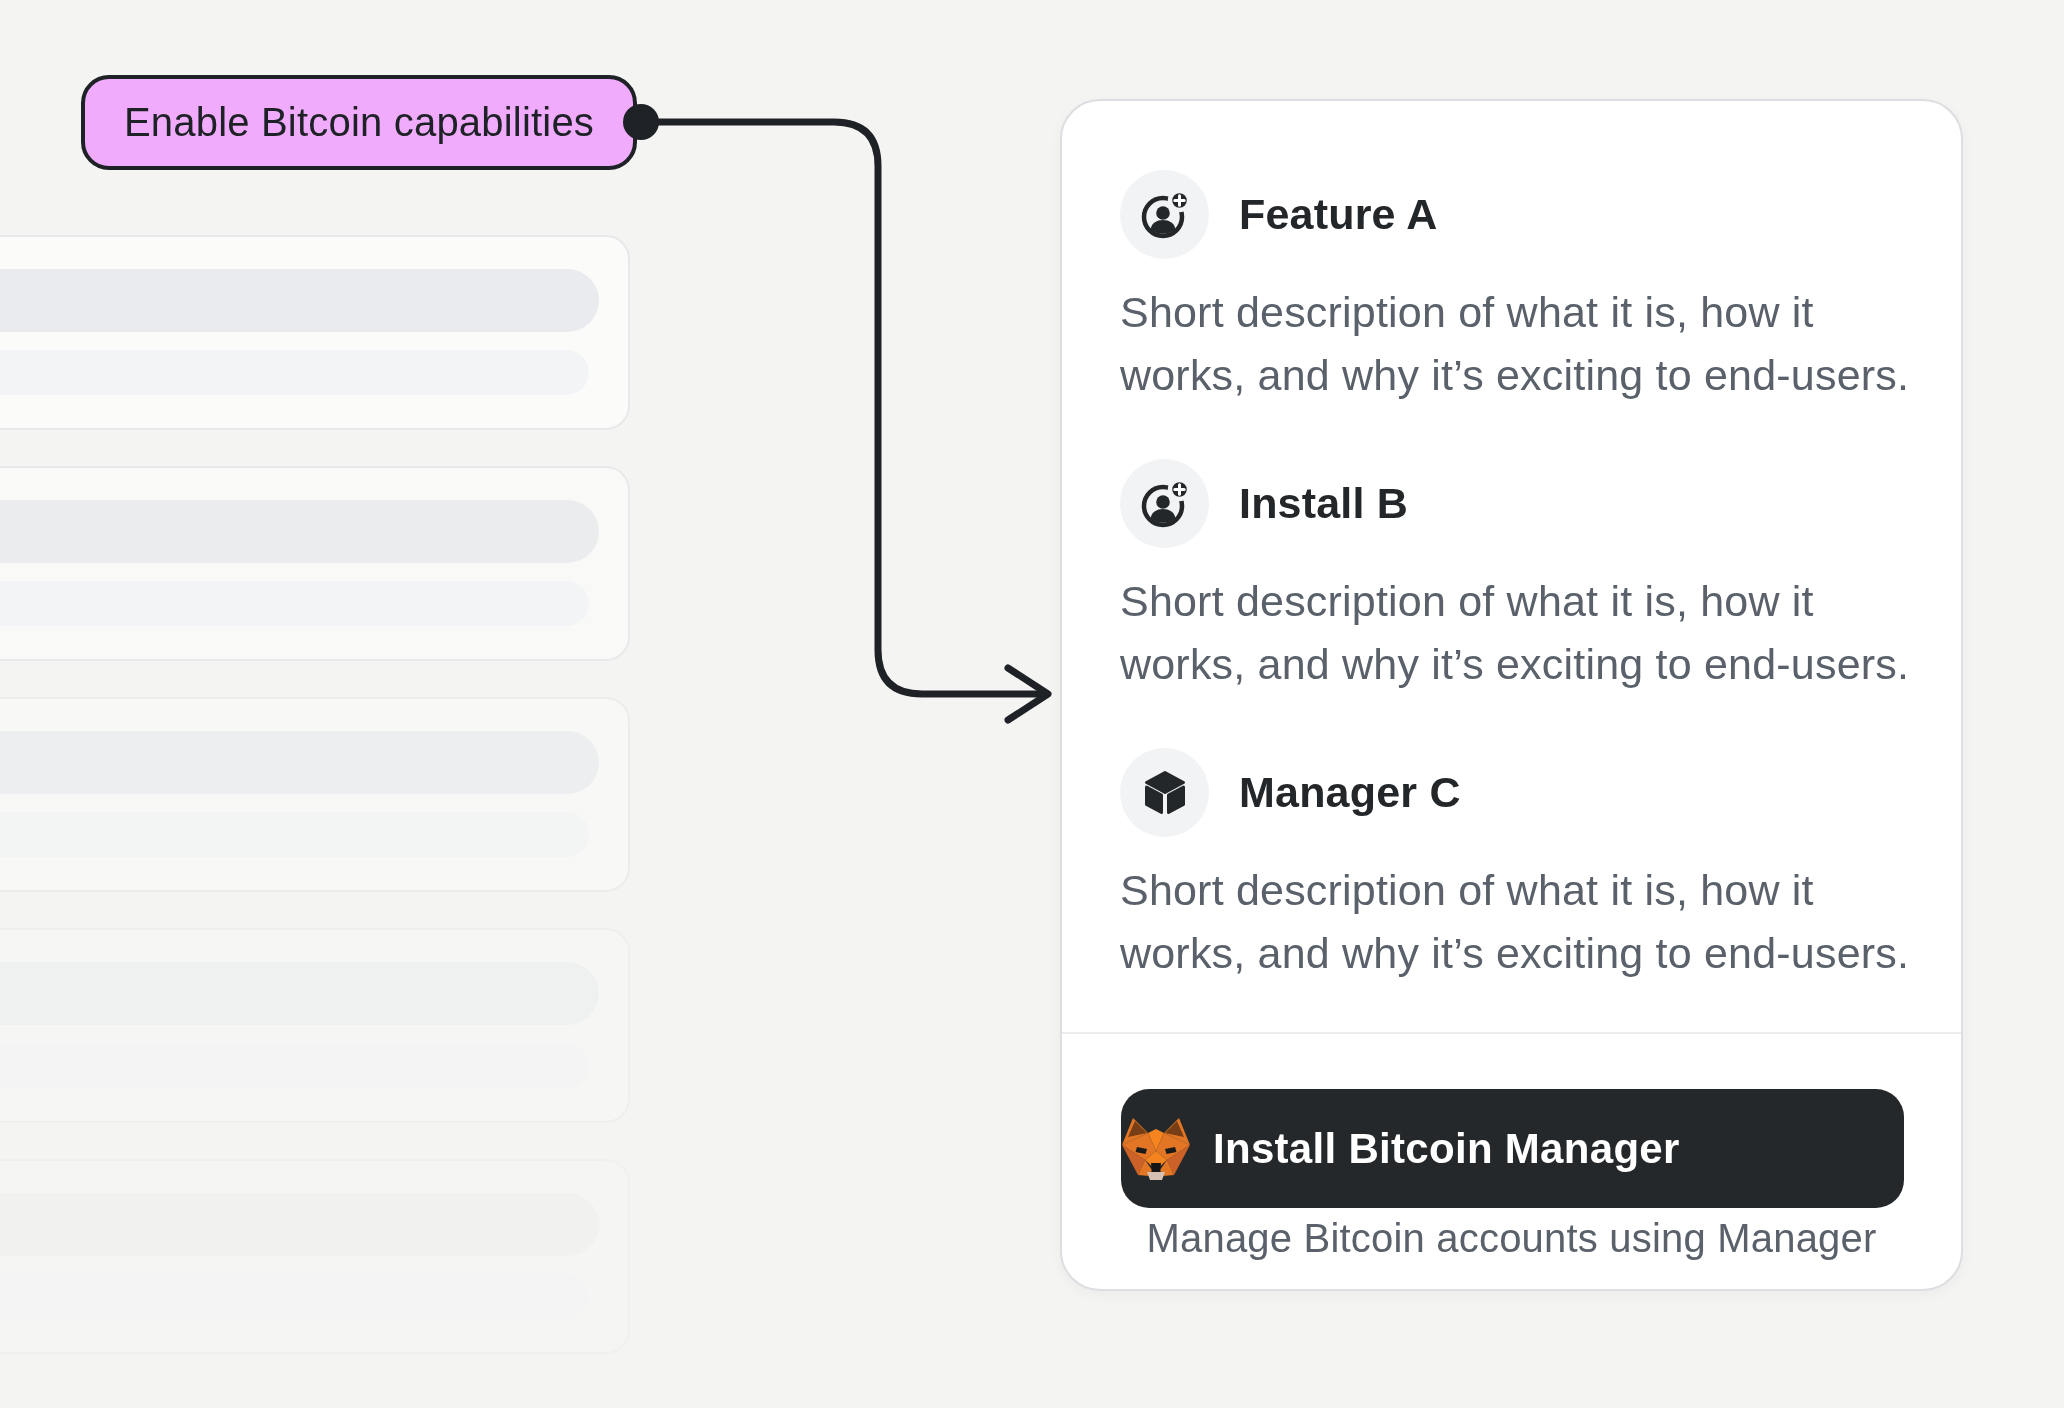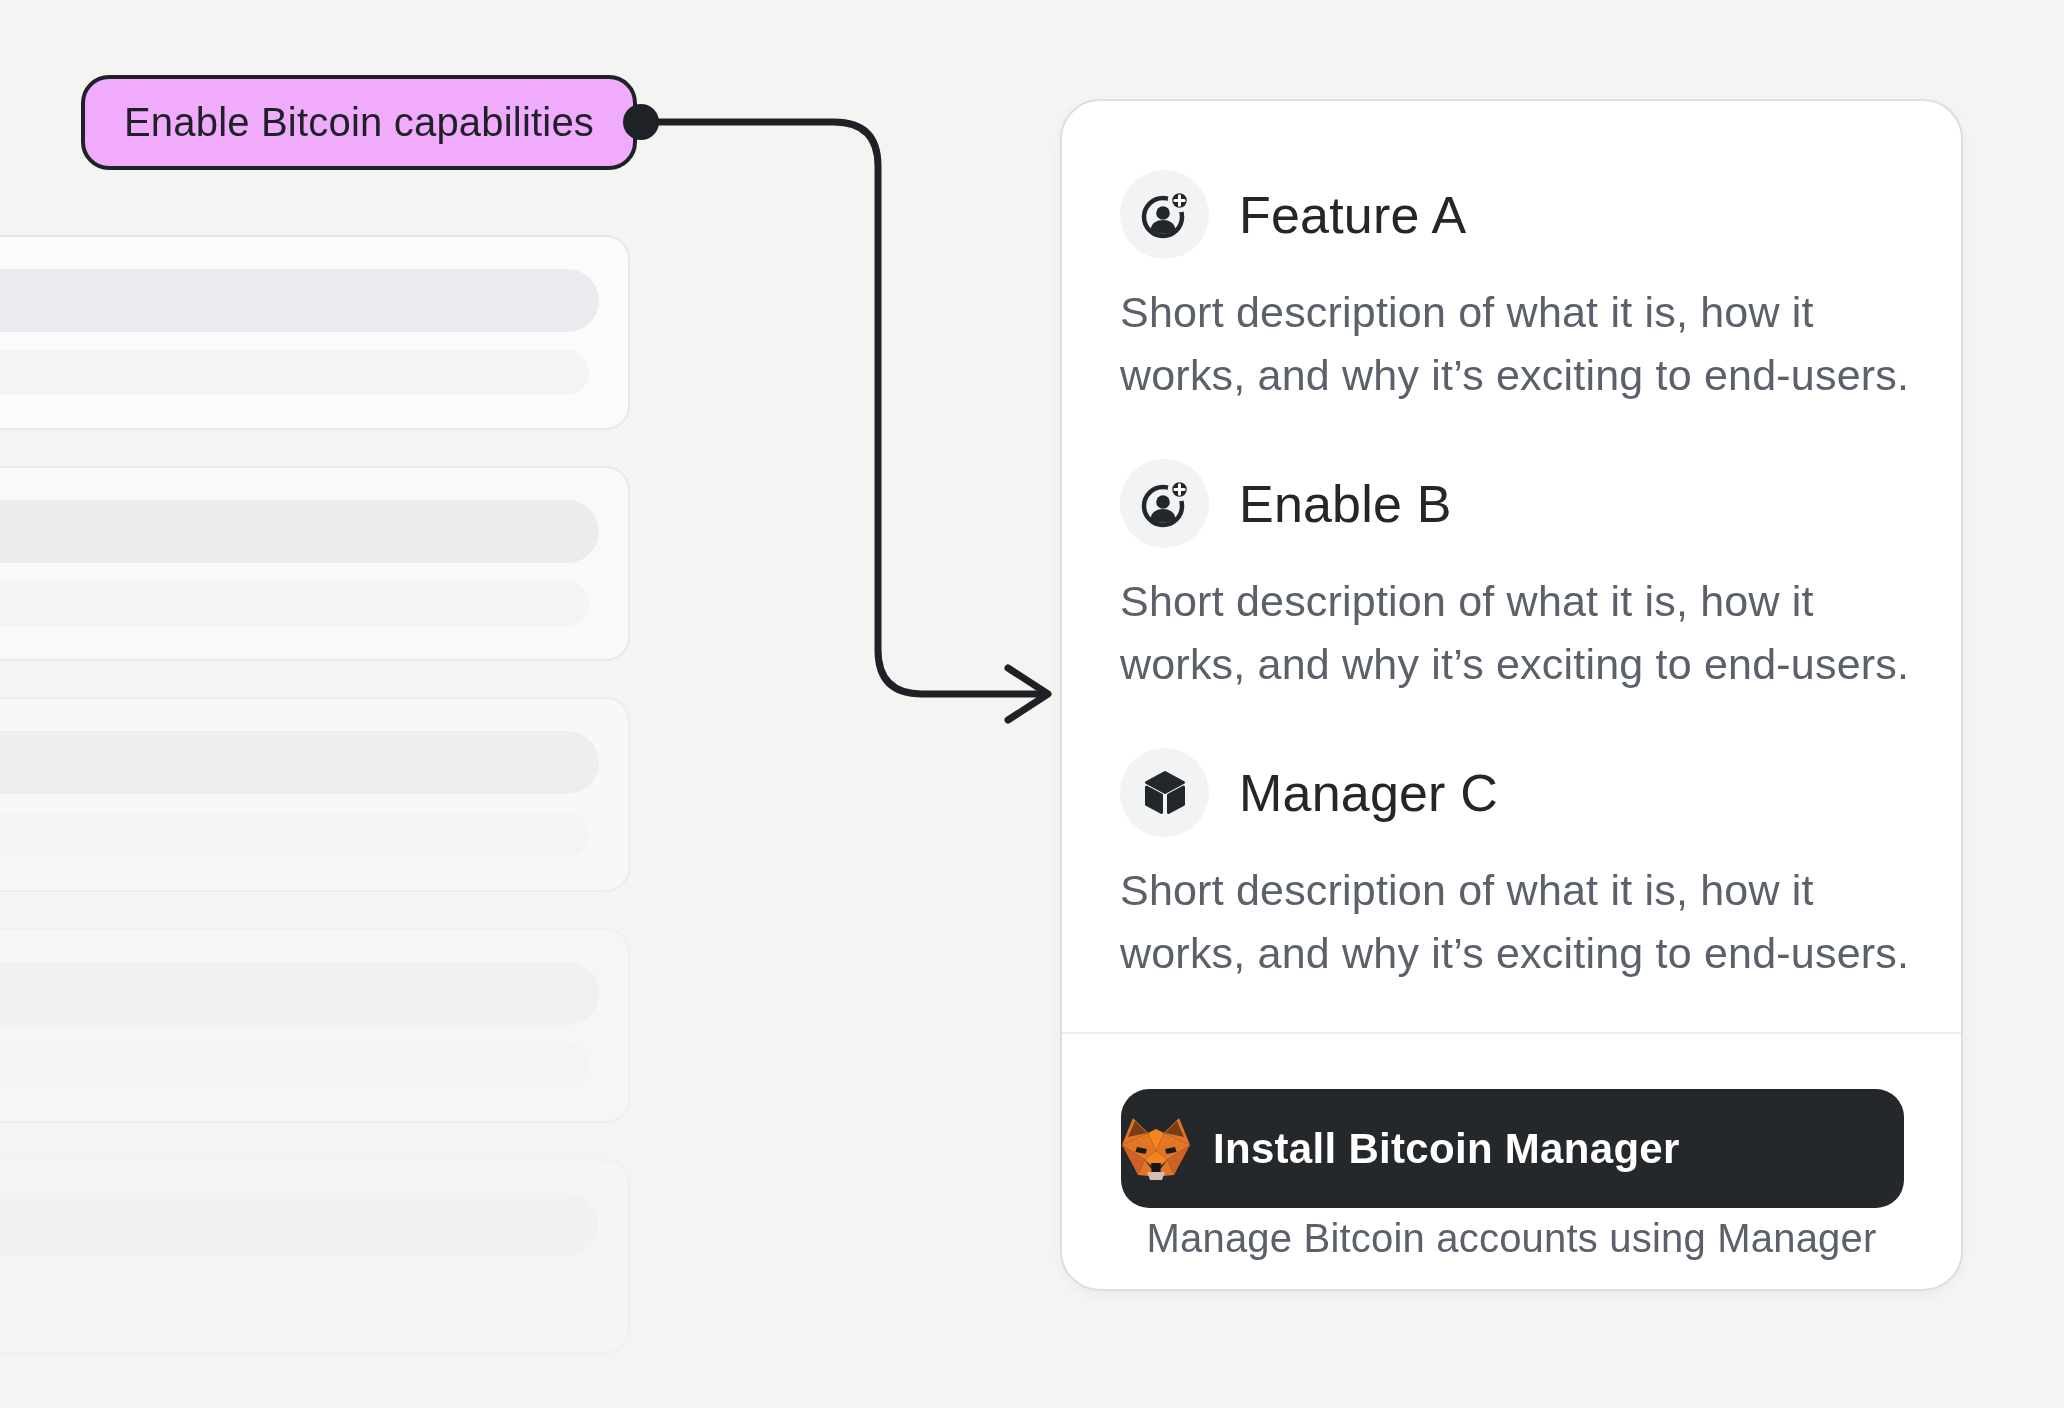--- a/index.html
+++ b/index.html
@@ -57,21 +57,21 @@
   .panel{
     position:absolute;left:1060px;top:99px;width:903px;height:1192px;
     background:var(--card-bg);border:2.5px solid var(--card-border);border-radius:40px;
     box-shadow:0 4px 14px rgba(30,34,38,.04);
   }
   .feature-head{position:absolute;left:58px;height:89px;display:flex;align-items:center;}
   .icon-chip{
     width:89px;height:89px;border-radius:50%;background:var(--icon-chip);
     display:flex;align-items:center;justify-content:center;flex:0 0 auto;
   }
-  .feature-title{margin-left:30px;font-size:52px;font-weight:400;color:var(--title);letter-spacing:.2px;}
+  .feature-title{margin-left:30px;font-size:43px;font-weight:700;color:var(--title);letter-spacing:.2px;}
   .fh-a{top:69px;} .fh-b{top:358px;} .fh-c{top:647px;}
   .feature-desc{
     position:absolute;left:58px;width:830px;
     font-size:43px;line-height:63px;color:var(--muted);letter-spacing:.2px;
   }
   .fd-a{top:180px;} .fd-b{top:469px;} .fd-c{top:758px;}
 
   .divider{position:absolute;left:0;top:931px;width:100%;height:2px;background:var(--divider);}
 
   .install-btn{
@@ -145,21 +145,21 @@
     <div class="feature-head fh-b">
       <span class="icon-chip">
         <svg width="52" height="52" viewBox="0 0 52 52">
           <circle cx="24" cy="28" r="19" fill="none" stroke="#23272a" stroke-width="4.5"></circle>
           <circle cx="24" cy="24" r="6.8" fill="#23272a"></circle>
           <path d="M24 31c6.5 0 11.8 3.4 12.3 9.3a19 19 0 0 1-24.6 0C12.2 34.4 17.5 31 24 31Z" fill="#23272a"></path>
           <circle cx="40.5" cy="11.5" r="9.5" fill="#23272a" stroke="#f2f3f5" stroke-width="4.5"></circle>
           <path d="M40.5 6.8 V16.2 M35.8 11.5 H45.2" stroke="#ffffff" stroke-width="3" stroke-linecap="round"></path>
         </svg>
       </span>
-      <span class="feature-title">Enable B</span>
+      <span class="feature-title">Install B</span>
     </div>
     <div class="feature-desc fd-b">
       <div>Short description of what it is, how it</div>
       <div>works, and why it’s exciting to end-users.</div>
     </div>
 
     <div class="feature-head fh-c">
       <span class="icon-chip">
         <svg width="52" height="52" viewBox="0 0 52 52">
           <g fill="#23272a" stroke="#23272a" stroke-width="3" stroke-linejoin="round">

